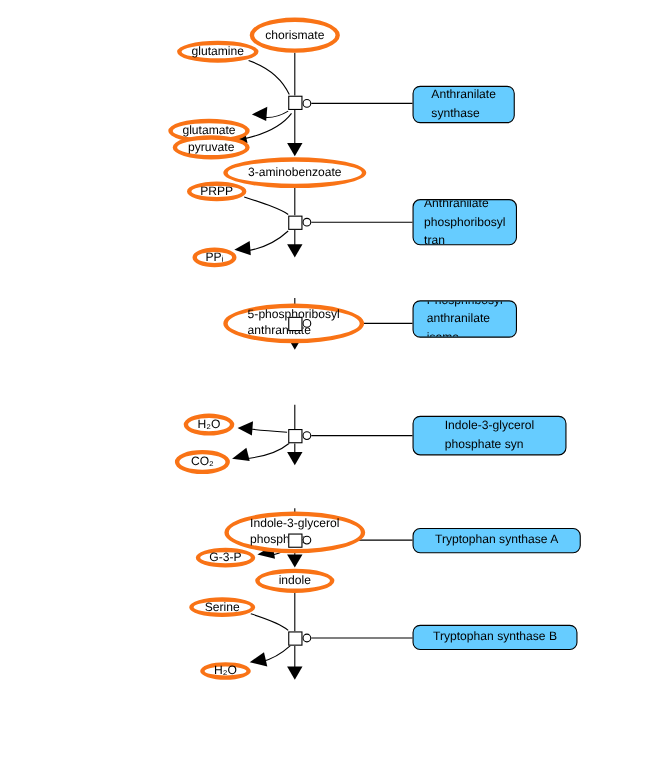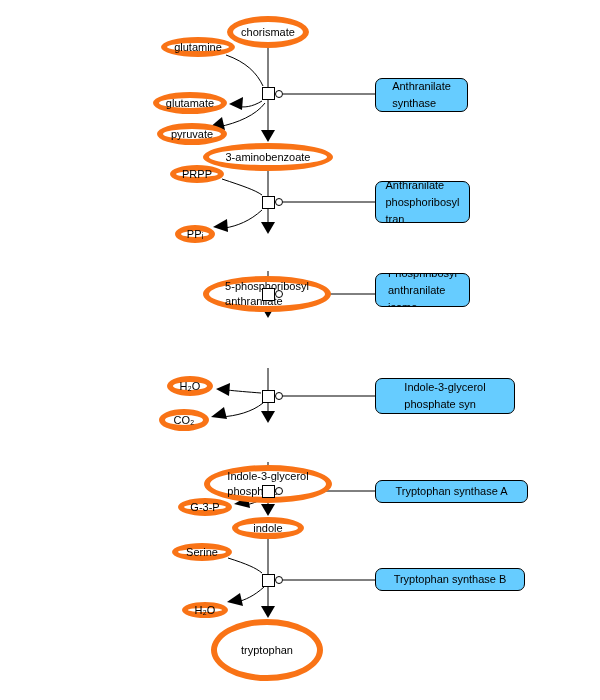--- a/index.html
+++ b/index.html
@@ -4,21 +4,21 @@
 <style>
   html,body{margin:0;padding:0;background:#fff;}
   .canvas{
     position:relative;width:600px;height:700px;background:#ffffff;
     font-family:"Liberation Sans",sans-serif;font-size:11px;color:#000;
     overflow:hidden;
   }
   svg.wires{position:absolute;left:0;top:0;width:600px;height:700px;}
   .node{
     position:absolute;box-sizing:border-box;background:#fff;
-    border:6px solid #f97316;border-radius:50%;
+    border:4px solid #f97316;border-radius:50%;
     display:flex;align-items:center;justify-content:center;
     text-align:center;line-height:13px;white-space:pre-line;
   }
   .node.multi{text-align:left;line-height:15px;margin-top:41px;}
   .enzyme{
     position:absolute;box-sizing:border-box;background:#66CCFF;
     border:1px solid #000;border-radius:7px;
     display:flex;align-items:center;justify-content:center;
     text-align:left;line-height:17px;white-space:pre-line;overflow:hidden;
   }
@@ -85,36 +85,35 @@
       <polygon points="213,227 227,219 228,232"></polygon>
       <polygon points="216,389 230,383 229,396"></polygon>
       <polygon points="211,417 224,407 227,419"></polygon>
       <polygon points="234,504 248,496 250,508"></polygon>
       <polygon points="227,602 240,593 243,606"></polygon>
     </g>
   </svg>
 
   <div class="node" style="left:227px;top:16px;width:82px;height:32px">chorismate</div>
   <div class="node" style="left:161px;top:37px;width:74px;height:20px">glutamine</div>
-  <div class="node" style="left:153px;top:92px;width:74px;height:22px">glutamate</div>
+  <div class="node" style="left:153px;top:108px;width:74px;height:22px">glutamate</div>
   <div class="node" style="left:157px;top:123px;width:70px;height:22px">pyruvate</div>
   <div class="node" style="left:203px;top:143px;width:130px;height:28px">3-aminobenzoate</div>
   <div class="node" style="left:170px;top:165px;width:54px;height:18px">PRPP</div>
   <div class="node" style="left:175px;top:225px;width:40px;height:18px">PPᵢ</div>
   <div class="node multi" style="left:203px;top:235px;width:128px;height:36px">5-phosphoribosyl
 anthranilate</div>
   <div class="node" style="left:167px;top:376px;width:46px;height:20px">H₂O</div>
   <div class="node" style="left:159px;top:409px;width:50px;height:22px">CO₂</div>
   <div class="node multi" style="left:204px;top:424px;width:128px;height:38px">Indole-3-glycerol
 phosphate</div>
   <div class="node" style="left:178px;top:498px;width:54px;height:18px">G-3-P</div>
   <div class="node" style="left:232px;top:517px;width:72px;height:22px">indole</div>
   <div class="node" style="left:172px;top:543px;width:60px;height:18px">Serine</div>
   <div class="node" style="left:182px;top:602px;width:46px;height:16px">H₂O</div>
-  <div class="node" style="left:211px;top:619px;width:112px;height:62px">tryptophan</div>
 
   <div class="sq" style="left:262px;top:87px"></div>
   <div class="sq" style="left:262px;top:196px"></div>
   <div class="sq" style="left:262px;top:288px"></div>
   <div class="sq" style="left:262px;top:390px"></div>
   <div class="sq" style="left:262px;top:485px"></div>
   <div class="sq" style="left:262px;top:574px"></div>
 
   <div class="port" style="left:275px;top:90px"></div>
   <div class="port" style="left:275px;top:198px"></div>

